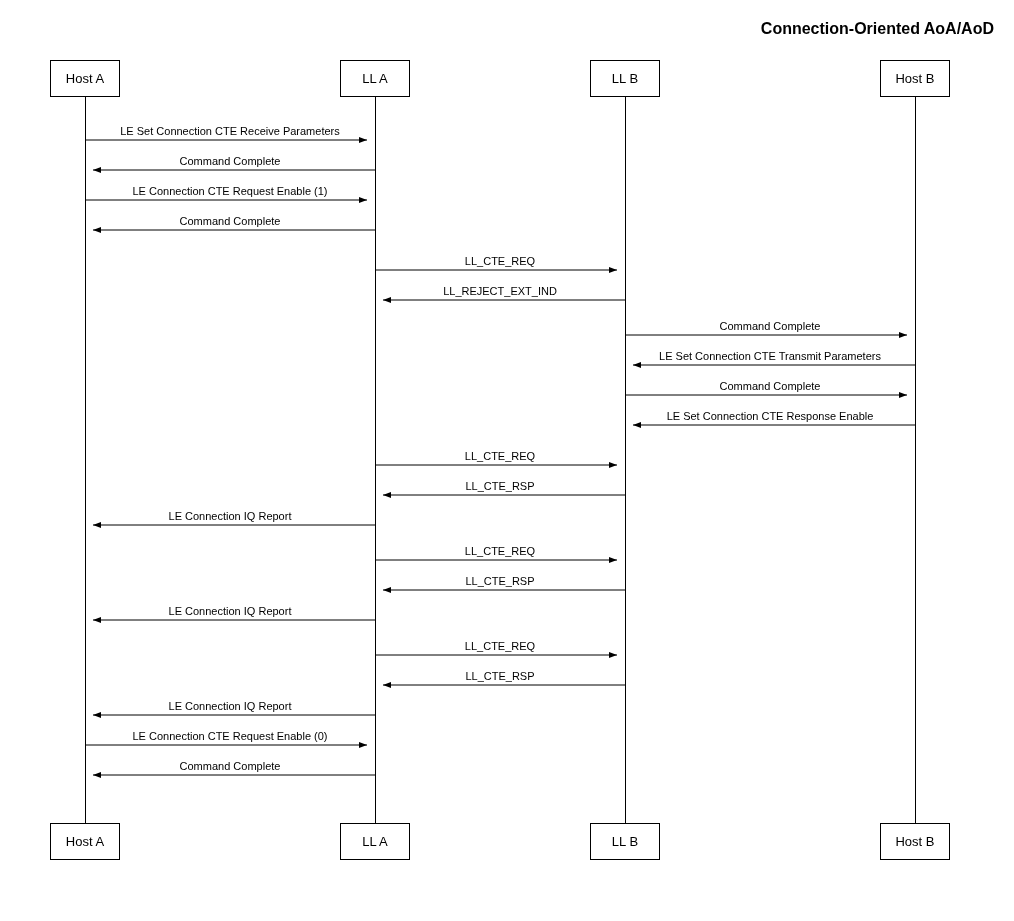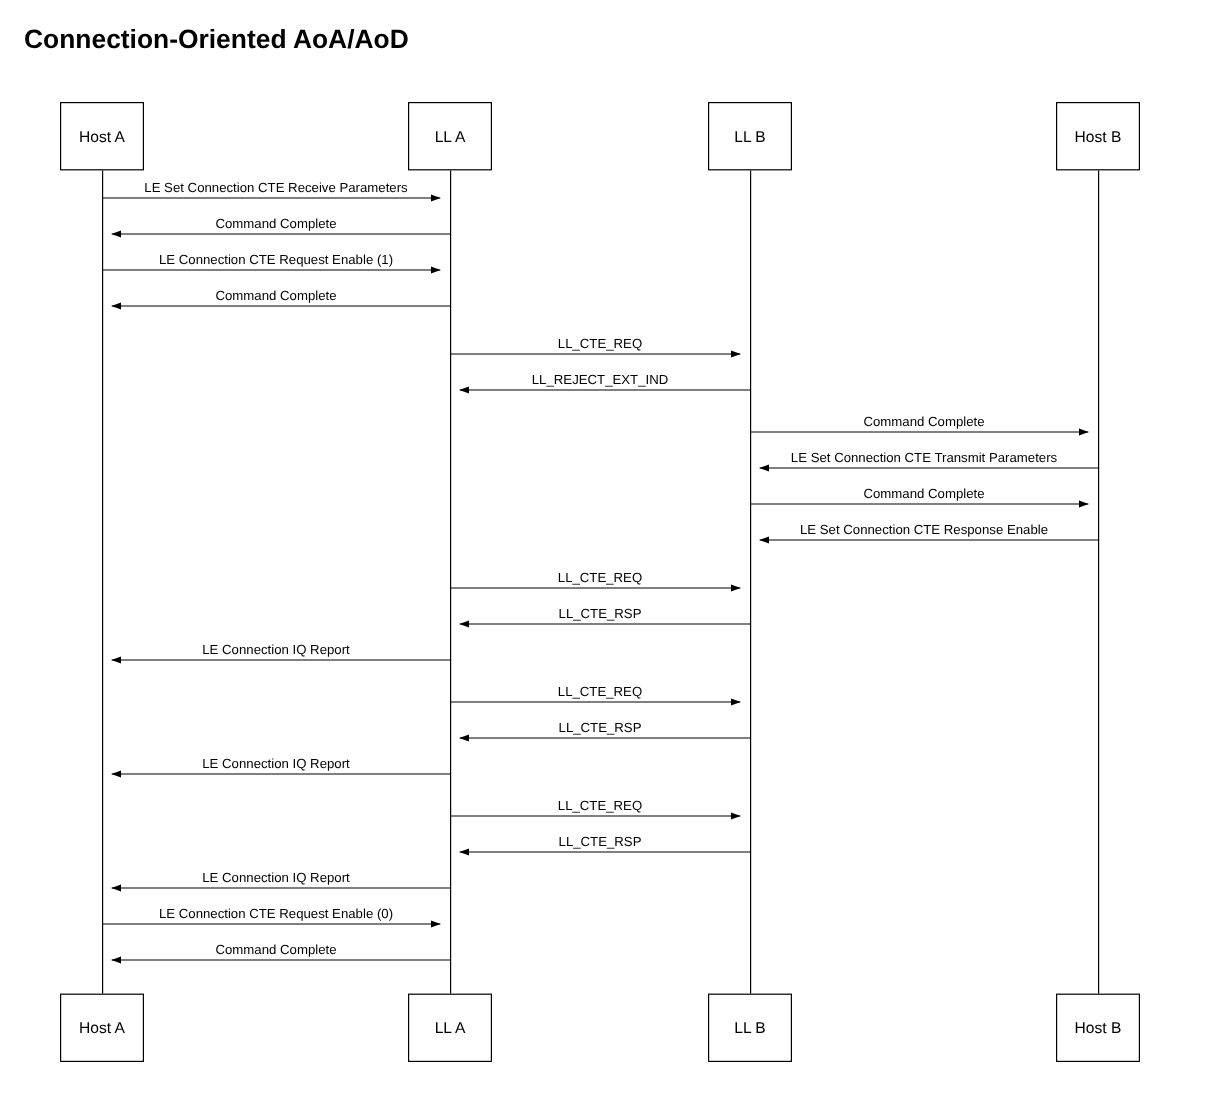--- a/index.html
+++ b/index.html
@@ -12,35 +12,35 @@
       display: flex;
       justify-content: center;
       align-items: flex-start;
       padding: 20px;
     }
     .diagram-container {
       width: 980px;
       position: relative;
     }
     .diagram-title {
-      text-align: left;
+      text-align: right;
       font-weight: bold;
-      font-size: 22px;
-      margin-bottom: 29px;
+      font-size: 16px;
+      margin-bottom: 12px;
     }
     .diagram-body {
       position: relative;
       width: 100%;
       height: 820px;
     }
     
     .actor-box {
       position: absolute;
       border: 1px solid #000;
-      padding: 20px 10px;
+      padding: 10px 10px;
       background: #fff;
       text-align: center;
       font-size: 13px;
       white-space: nowrap;
       z-index: 10;
     }
     
     .lifeline {
       position: absolute;
       width: 1px;

